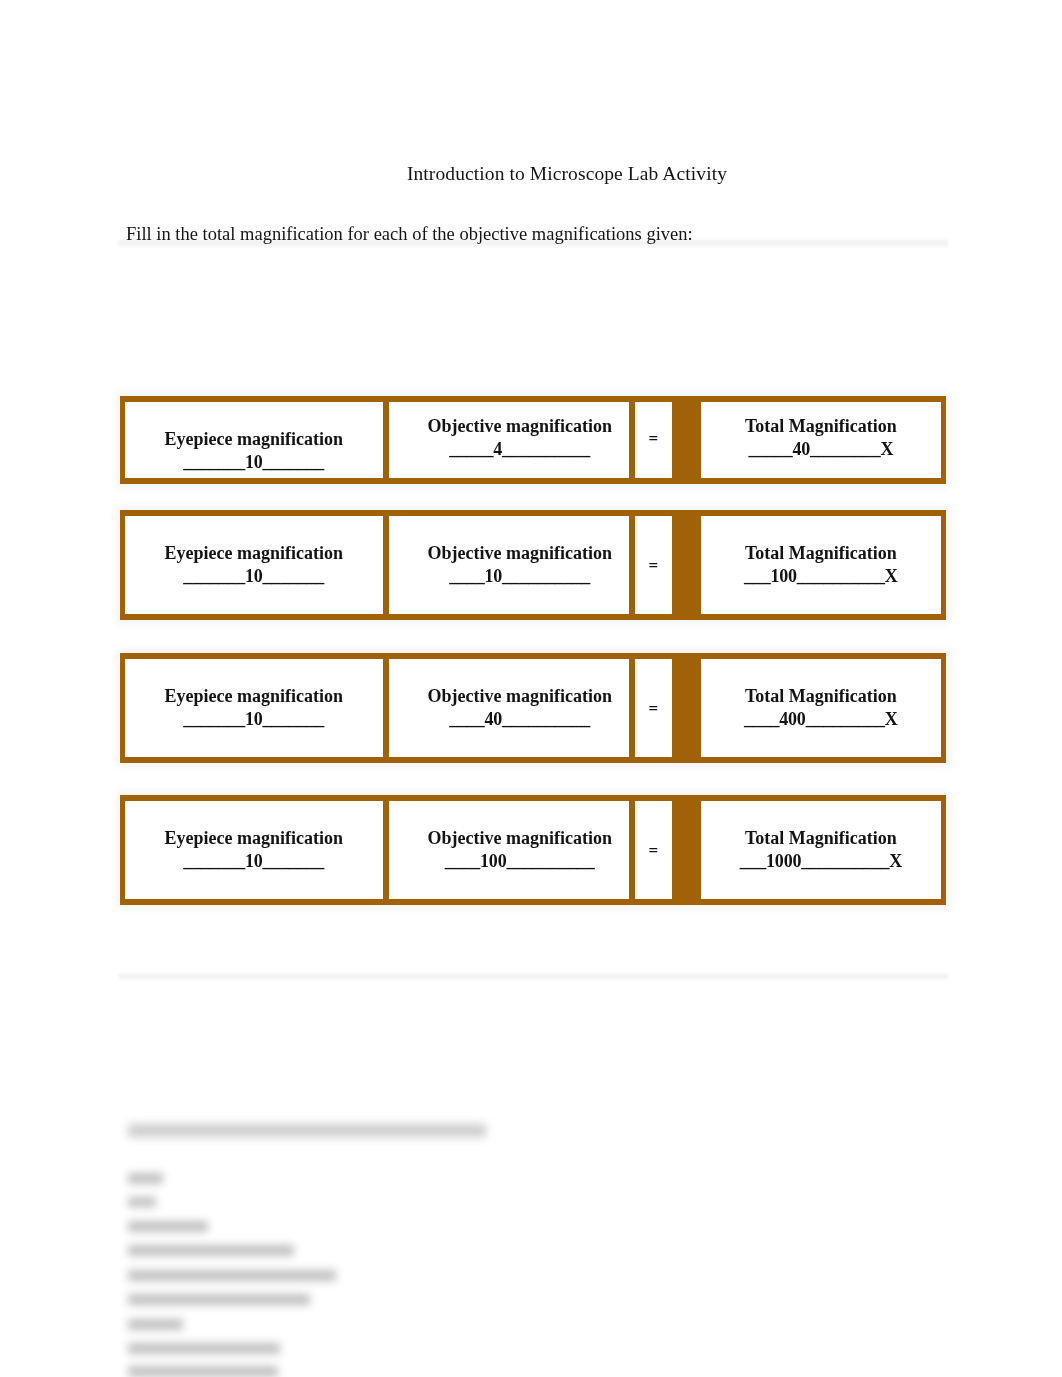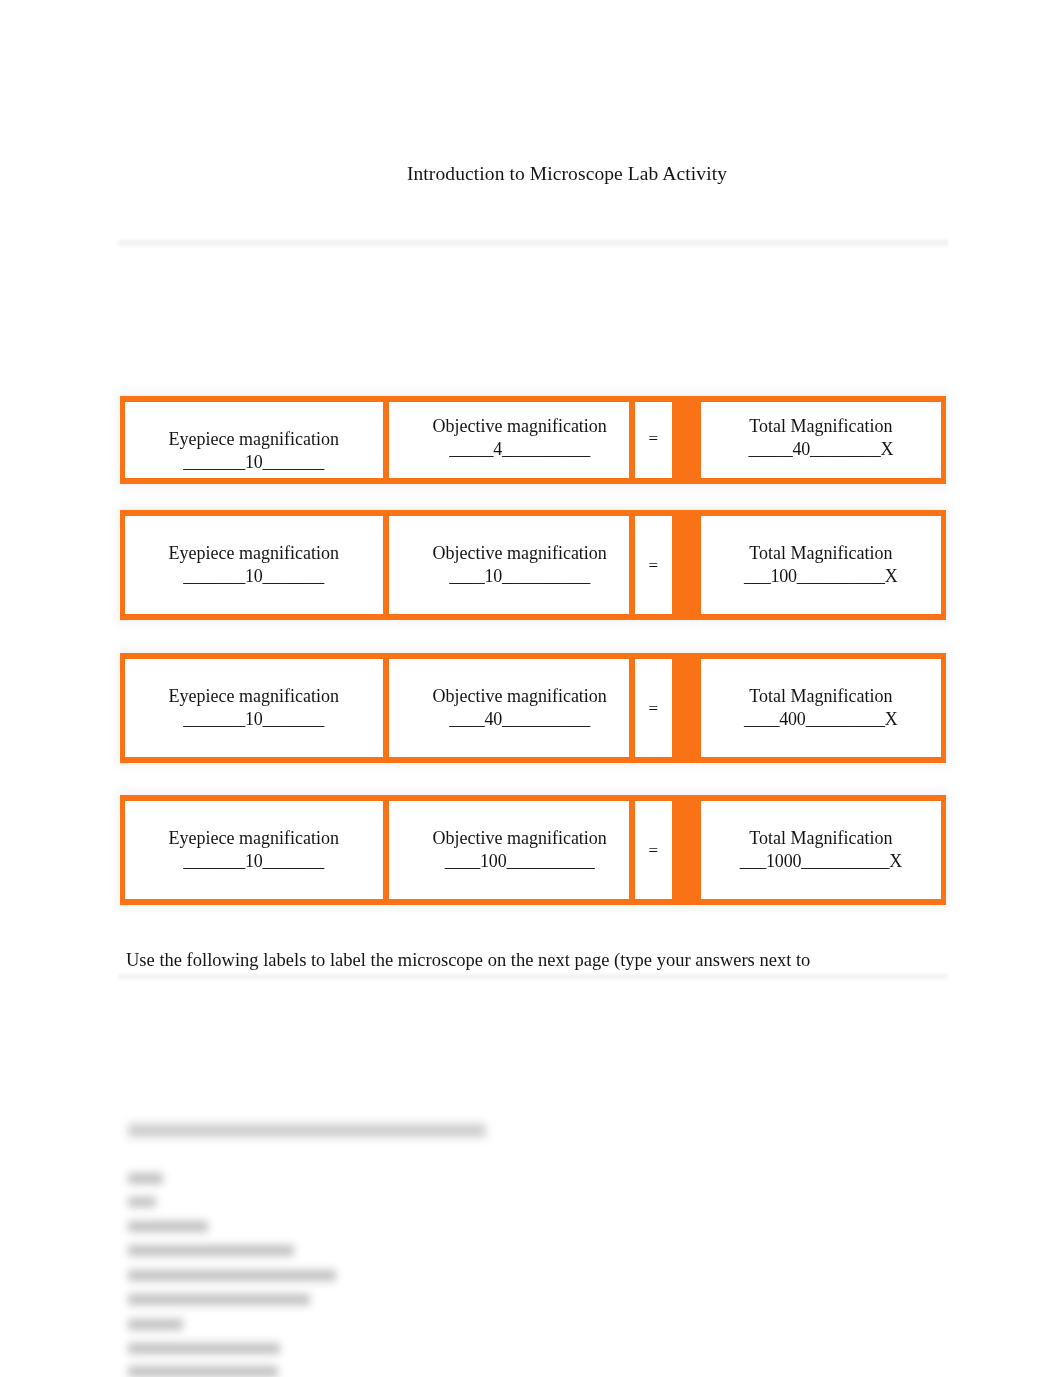--- a/index.html
+++ b/index.html
@@ -67,25 +67,26 @@
   .haze.h2 { top: 972px;  height: 9px; }
 
   
   .table-row {
     position: absolute;
     left: 120px;
     width: 826px;
     display: flex;
     align-items: stretch;
     
-    background: #f97316;
+    background: #a16207;
     box-shadow: 0 0 9px 3px rgba(0,0,0,0.055);
     filter: blur(0.35px);
     padding: 6px 5px;
     box-sizing: border-box;
+    font-weight: bold;
   }
 
   .cell {
     background: #ffffff;
     box-sizing: border-box;
     display: flex;
     flex-direction: column;
     justify-content: center;
     align-items: center;
     text-align: center;
@@ -139,20 +140,21 @@
 </style>
 </head>
 <body>
 
 <div class="page">
 
   <div class="title-block">
     <div class="title-line">Introduction to Microscope Lab Activity</div>
   </div>
 
+  <div class="instruction one">Fill in the total magnification for each of the objective magnifications given:</div>
   <div class="haze h1"></div>
 
   <div class="table-row row-1" style="top:396px;">
     <div class="cell eyepiece">
       <span class="cell-label">Eyepiece magnification</span>
       <span class="cell-value">_______10_______</span>
     </div>
     <div class="cell objective">
       <span class="cell-label">Objective magnification</span>
       <span class="cell-value">_____4__________</span>
@@ -213,21 +215,20 @@
     </div>
     <div class="cell equals">
       <span class="cell-label">=</span>
     </div>
     <div class="cell total">
       <span class="cell-label">Total Magnification</span>
       <span class="cell-value">___1000__________X</span>
     </div>
   </div>
 
-  <div class="instruction two">Use the following labels to label the microscope on the next page (type your answers next to</div>
   <div class="haze h2"></div>
 
   <div>
     <span class="sr-only">Text below this point is blurred in the source image and is not legible.</span>
     <div class="redacted-para" style="top: 1124px; width: 358px; height: 13px;"></div>
     <div id="obscured-lines">
         <div class="redacted-line" style="top: 1173px; width: 35px; height: 11px;"></div>
         <div class="redacted-line" style="top: 1197px; width: 28px; height: 10px;"></div>
         <div class="redacted-line" style="top: 1221px; width: 80px; height: 11px;"></div>
         <div class="redacted-line" style="top: 1245px; width: 166px; height: 11px;"></div>

